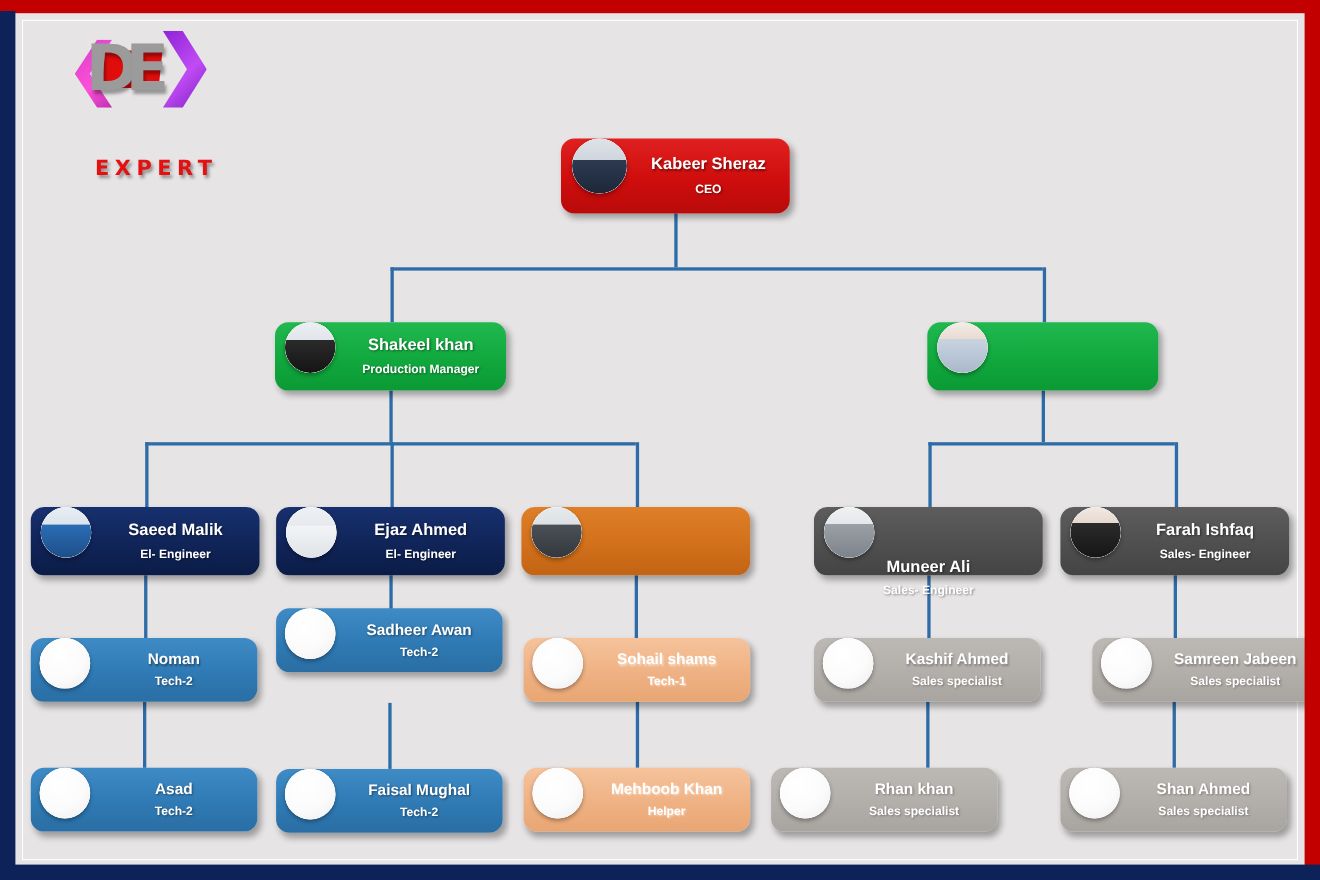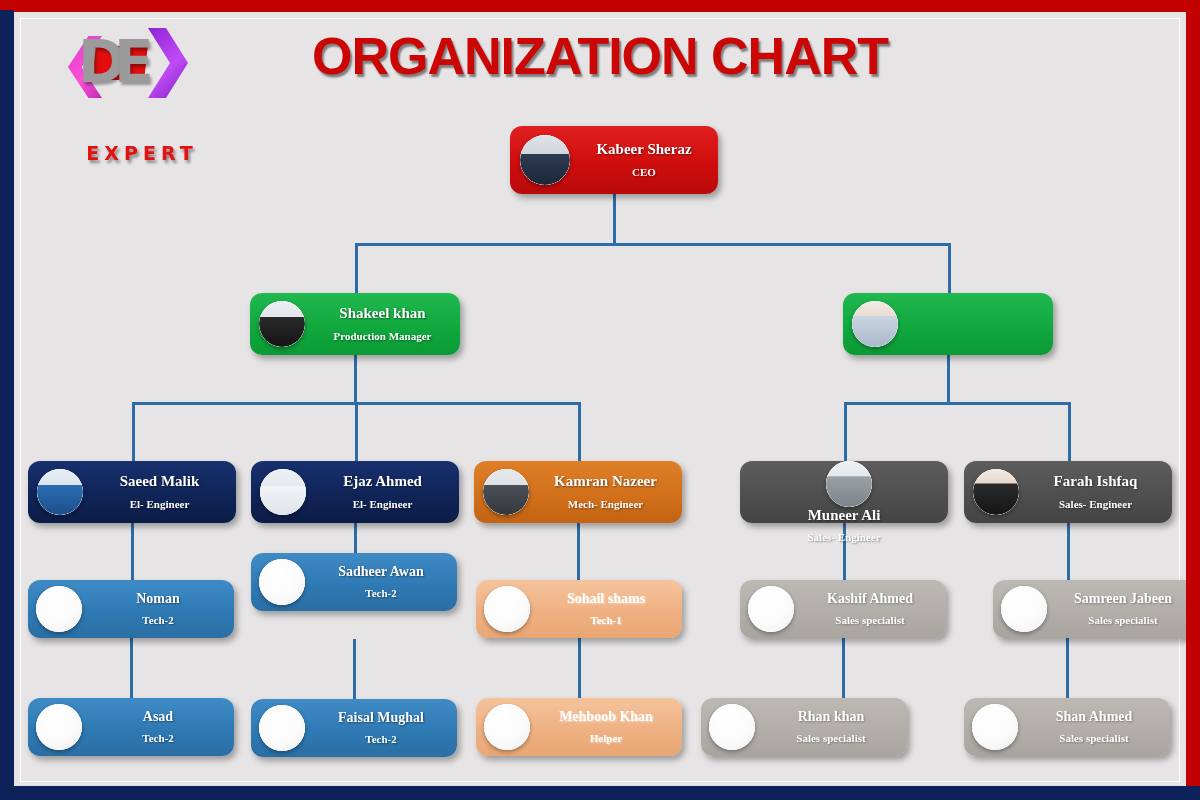--- a/index.html
+++ b/index.html
@@ -96,25 +96,24 @@
     text-shadow: 2px 3px 2px rgba(0,0,0,.45);
     z-index: 12;
   }
 
   
   .conn { position: absolute; background: #2e6ca8; z-index: 2; }
 
   
   .node {
     position: absolute; z-index: 10;
-    display: flex; align-items: center;
+    display: flex; 
     border-radius: 12px;
     box-shadow: 3px 4px 6px rgba(0,0,0,.32);
     overflow: visible;
-    font-family: Liberation Serif, serif;
   }
   .node .avatar {
     flex: 0 0 auto;
     border-radius: 50%;
     background: #fdfdfd;
     box-shadow: 0 2px 4px rgba(0,0,0,.35), inset 0 0 0 2px #ffffff;
     overflow: hidden;
     position: relative;
   }
   .node .avatar .photo {
@@ -194,21 +193,20 @@
     <div class="logo-mark">
       <div class="logo-arrow-l"></div>
       <div class="logo-red-slab"></div>
       <div class="logo-text-d">D</div>
       <div class="logo-text-e">E</div>
       <div class="logo-arrow-r"></div>
     </div>
     <div class="logo-expert">EXPERT</div>
   </div>
 
-  <div class="chart-title">ORGANIZATION CHART</div>
 
   <div id="connectors">
       <div class="conn" style="left: 612.5px; top: 194px; width: 3px; height: 49px;"></div>
       <div class="conn" style="left: 355px; top: 243px; width: 593px; height: 3px;"></div>
       <div class="conn" style="left: 355px; top: 243px; width: 3px; height: 50px;"></div>
       <div class="conn" style="left: 948px; top: 243px; width: 3px; height: 50px;"></div>
       <div class="conn" style="left: 353.5px; top: 355px; width: 3px; height: 47px;"></div>
       <div class="conn" style="left: 132px; top: 402px; width: 446px; height: 3px;"></div>
       <div class="conn" style="left: 132px; top: 402px; width: 3px; height: 59px;"></div>
       <div class="conn" style="left: 355px; top: 402px; width: 3px; height: 59px;"></div>
@@ -268,24 +266,20 @@
         </div>
         <div class="labels">
           <div class="nm">Ejaz Ahmed</div>
           <div class="tl">El- Engineer</div>
         </div>
       </div>
       <div class="node tier-eng c-orange" style="left: 474px; top: 461px;">
         <div class="avatar">
           <div class="photo ph-m5"></div>
         </div>
-        <div class="labels">
-          <div class="nm">Kamran Nazeer</div>
-          <div class="tl">Mech- Engineer</div>
-        </div>
       </div>
       <div class="node tier-eng c-gray" style="left: 740px; top: 461px; flex-direction: column;">
         <div class="avatar">
           <div class="photo ph-m6"></div>
         </div>
         <div class="labels">
           <div class="nm">Muneer Ali</div>
           <div class="tl">Sales- Engineer</div>
         </div>
       </div>

